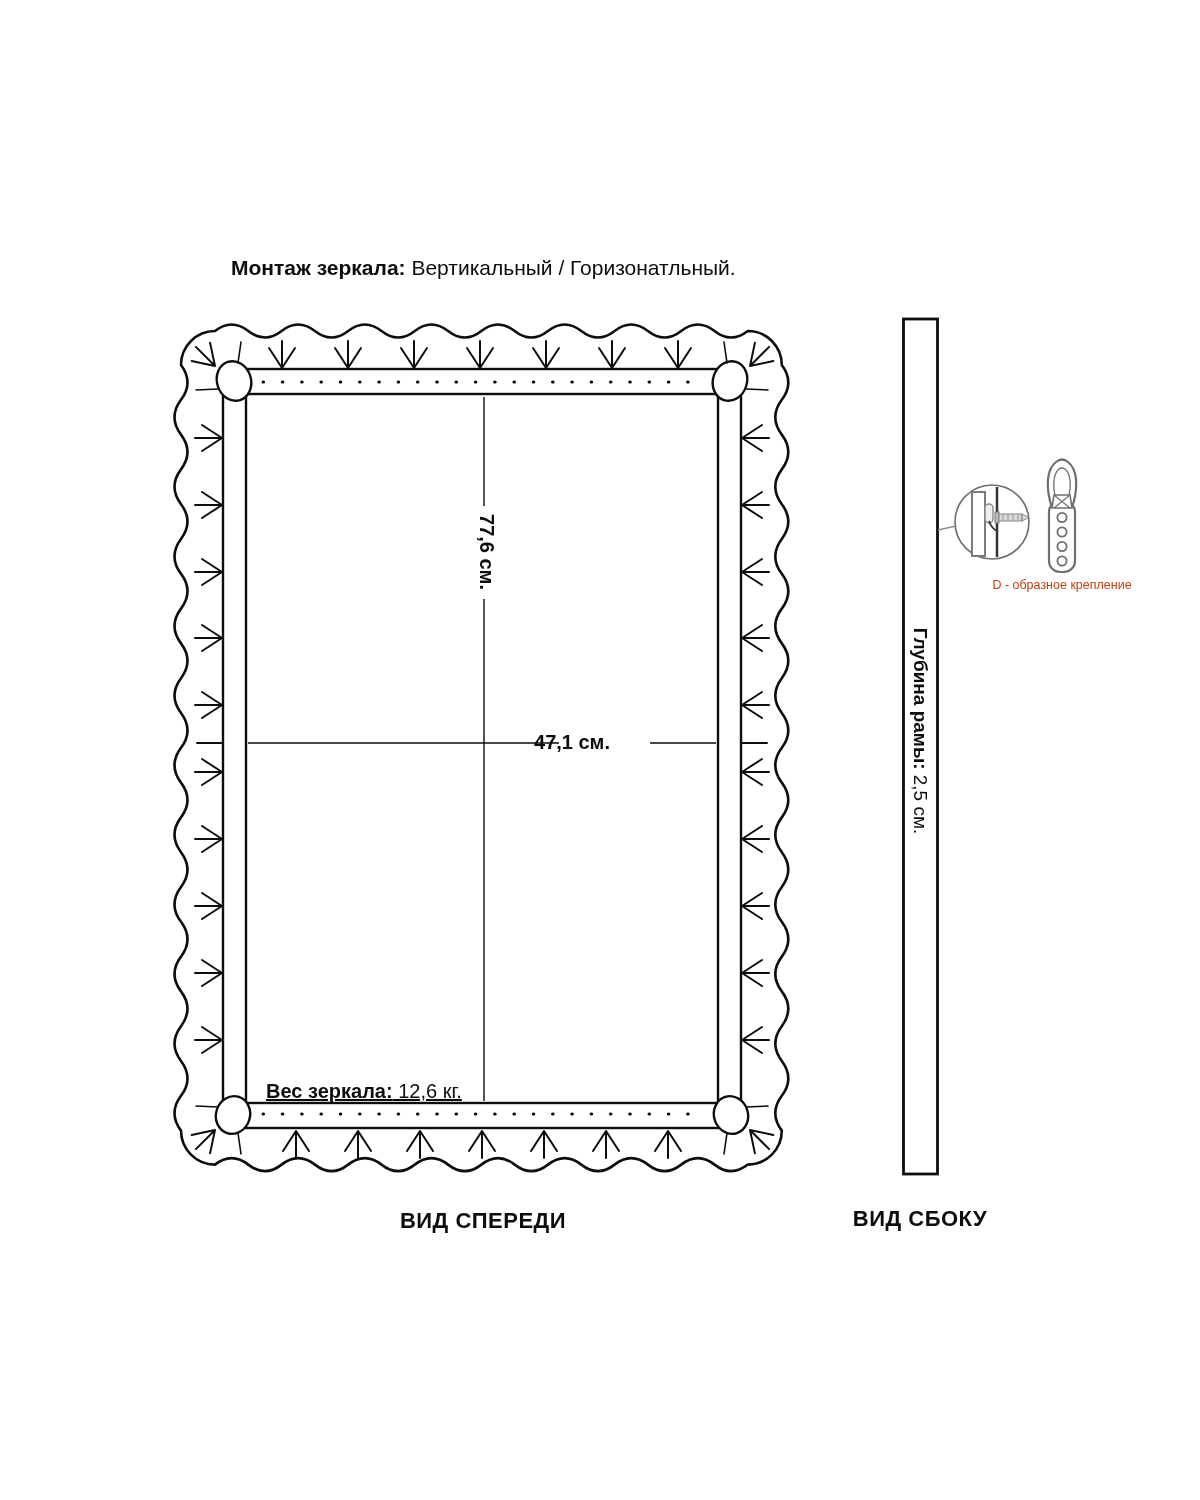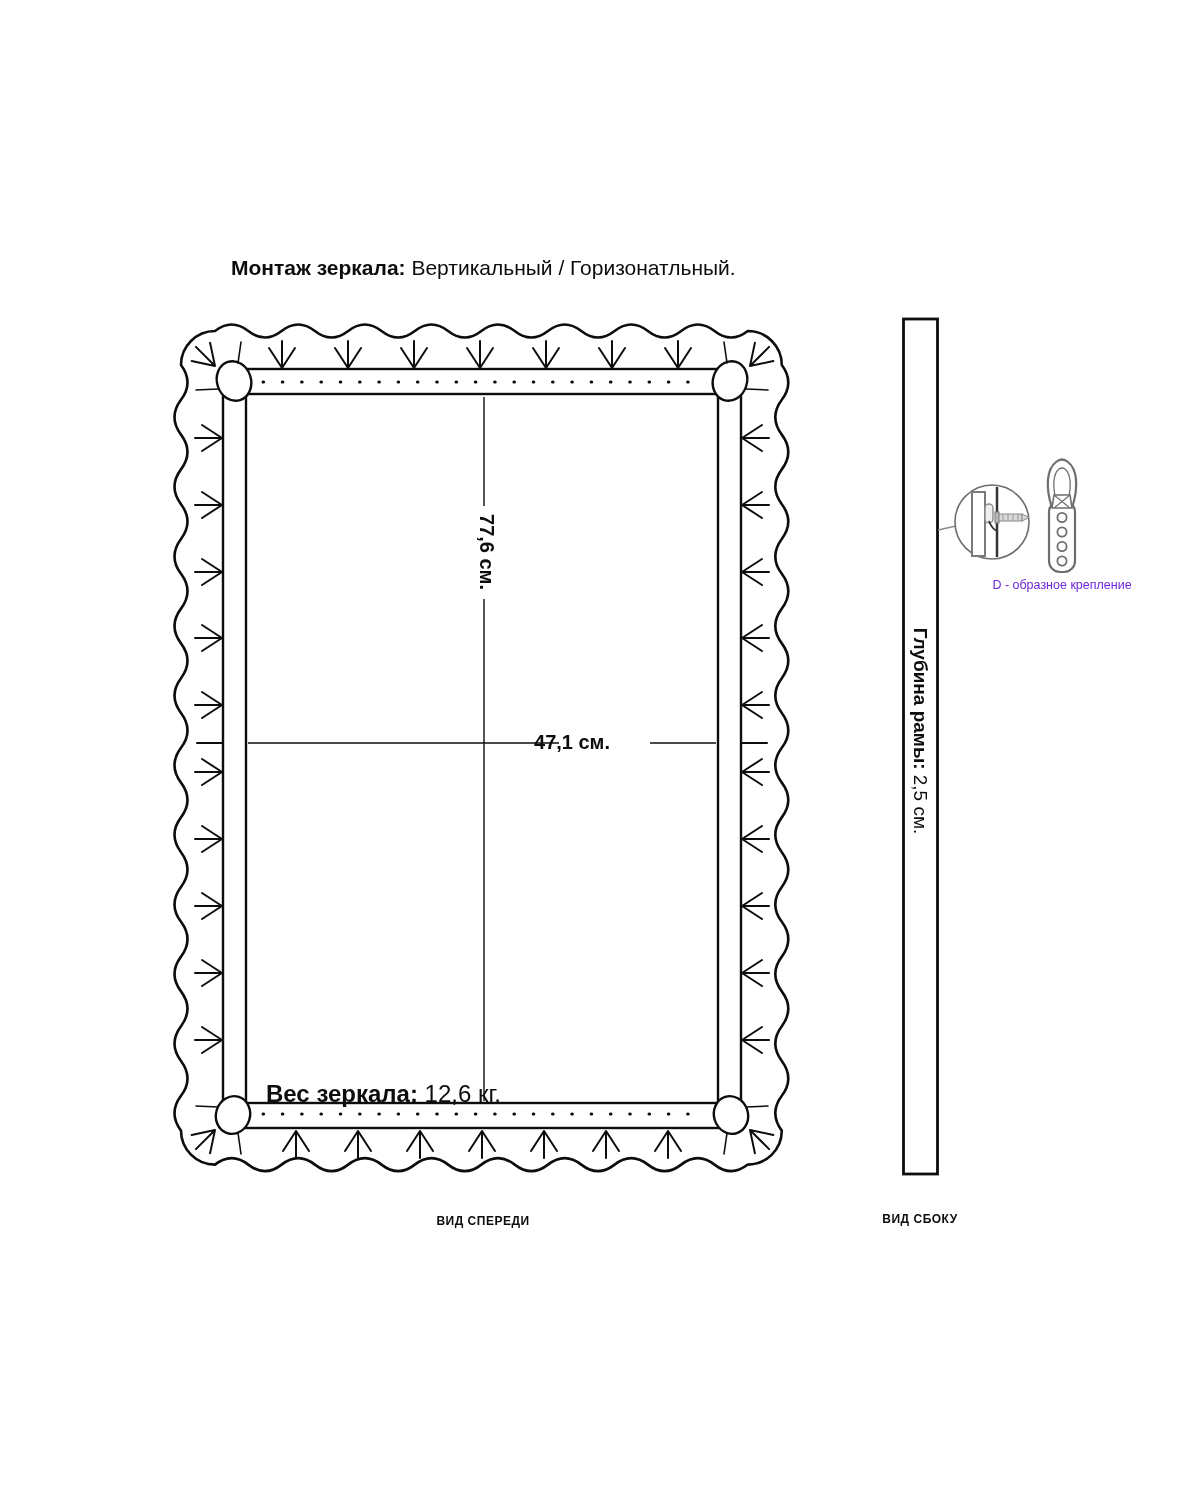--- a/index.html
+++ b/index.html
@@ -6,26 +6,26 @@
   body{width:1200px;height:1500px;position:relative;font-family:"Liberation Sans",sans-serif;color:#0d0d0d;overflow:hidden;}
   svg{position:absolute;left:0;top:0;}
   .abs{position:absolute;white-space:nowrap;}
   .center{transform:translate(-50%,-50%);}
   .rot{transform:translate(-50%,-50%) rotate(90deg);}
   .b{font-weight:bold;}
   .header-line{left:231px;top:256px;font-size:21px;text-align:right;}
   .dim{font-size:20px;font-weight:bold;}
   .dim-h{left:486px;top:552px;}
   .dim-w{left:572px;top:742px;}
-  .weight{left:266px;top:1080px;font-size:24px;}
+  .weight{left:266px;top:1080px;font-size:20px;text-decoration:underline;}
   .depth{left:920px;top:731px;font-size:19px;}
-  .caption{font-size:12px;font-weight:bold;letter-spacing:0.5px;}
+  .caption{font-size:22px;font-weight:bold;letter-spacing:0.5px;}
   .cap-front{left:483px;top:1221px;}
   .cap-side{left:920px;top:1219px;text-align:center;}
-  .mount-label{left:1062px;top:585px;font-size:12.5px;color:#6d28d9;}
+  .mount-label{left:1062px;top:585px;font-size:12.5px;color:#c2410c;}
 </style>
 </head>
 <body>
 
 <svg width="1200" height="1500" viewBox="0 0 1200 1500">
   <defs>
     <g id="arr">
       <path d="M0,-27 L0,-1 M-13,-20 L0,0 M13,-20 L0,0" fill="none" stroke="#0d0d0d" stroke-width="2" stroke-linecap="round"></path>
     </g>
   </defs>

